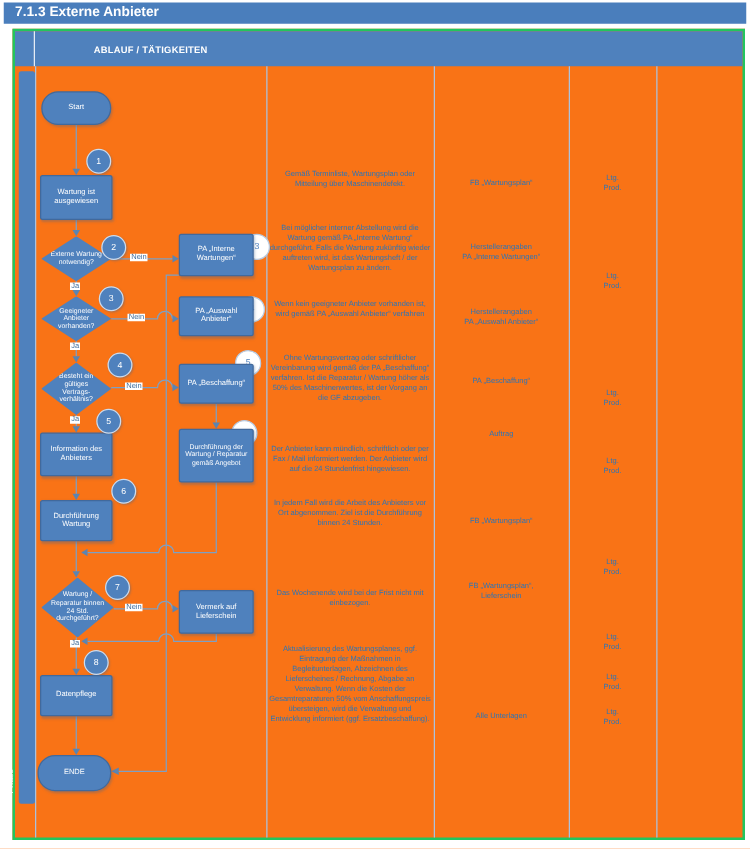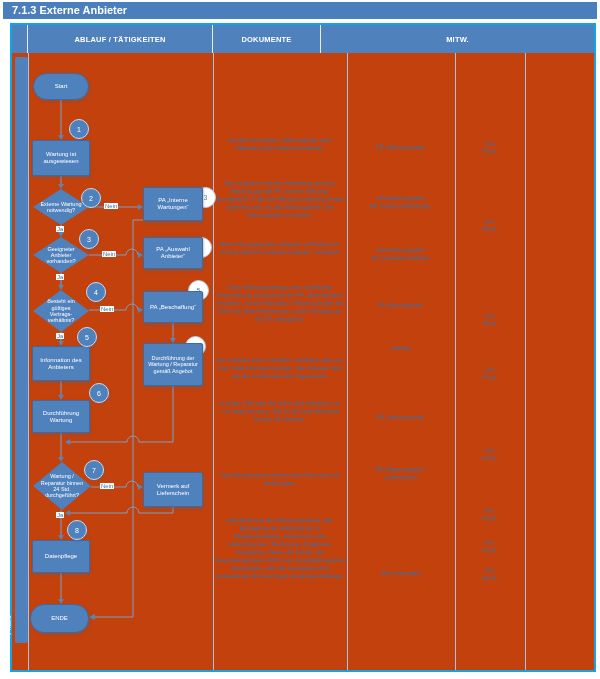--- a/index.html
+++ b/index.html
@@ -9,21 +9,21 @@
     font-family:"Liberation Sans", sans-serif;
     color:#2e75b6;
   }
   .titlebar {
     position:absolute; left:3px; top:2px; width:594px; height:17px;
     background:#4a7ebc; color:#fff; font-weight:bold; font-size:11px;
     line-height:17px; padding-left:9px; box-sizing:border-box;
   }
   .table {
     position:absolute; left:10px; top:23px; width:586px; height:649px;
-    border:2px solid #0ea5e9; box-sizing:border-box; background:#c2410c;
+    border:2px solid #22c55e; box-sizing:border-box; background:#f97316;
   }
   .hdr { position:absolute; left:0; top:0; width:100%; height:28px; background:#4f81bd; display:flex; }
   .hcell {
     color:#fff; font-weight:bold; font-size:7.5px; letter-spacing:.2px;
     display:flex; align-items:center; justify-content:center; text-align:center;
     border-right:1px solid rgba(255,255,255,.85); box-sizing:border-box;
   }
   .hcell:last-child { border-right:none; }
   .sep { position:absolute; top:28px; bottom:0; width:1px; background:#aac2de; }
   .phasebar {
@@ -78,22 +78,20 @@
 </style>
 </head>
 <body>
 
 <div class="titlebar">7.1.3 Externe Anbieter</div>
 
 <div class="table">
   <div class="hdr">
     <div class="hcell" style="width:16px"></div>
     <div class="hcell" style="width:185px">ABLAUF / TÄTIGKEITEN</div>
-    <div class="hcell" style="width:108px">DOKUMENTE</div>
-    <div class="hcell" style="flex:1">MITW.</div>
   </div>
   <div class="sep" style="left:16px"></div>
   <div class="sep" style="left:201px"></div>
   <div class="sep" style="left:335px"></div>
   <div class="sep" style="left:443px"></div>
   <div class="sep" style="left:513px"></div>
   <div class="phasebar"></div>
 </div>
 <div class="phaselabel">Phase</div>
 

